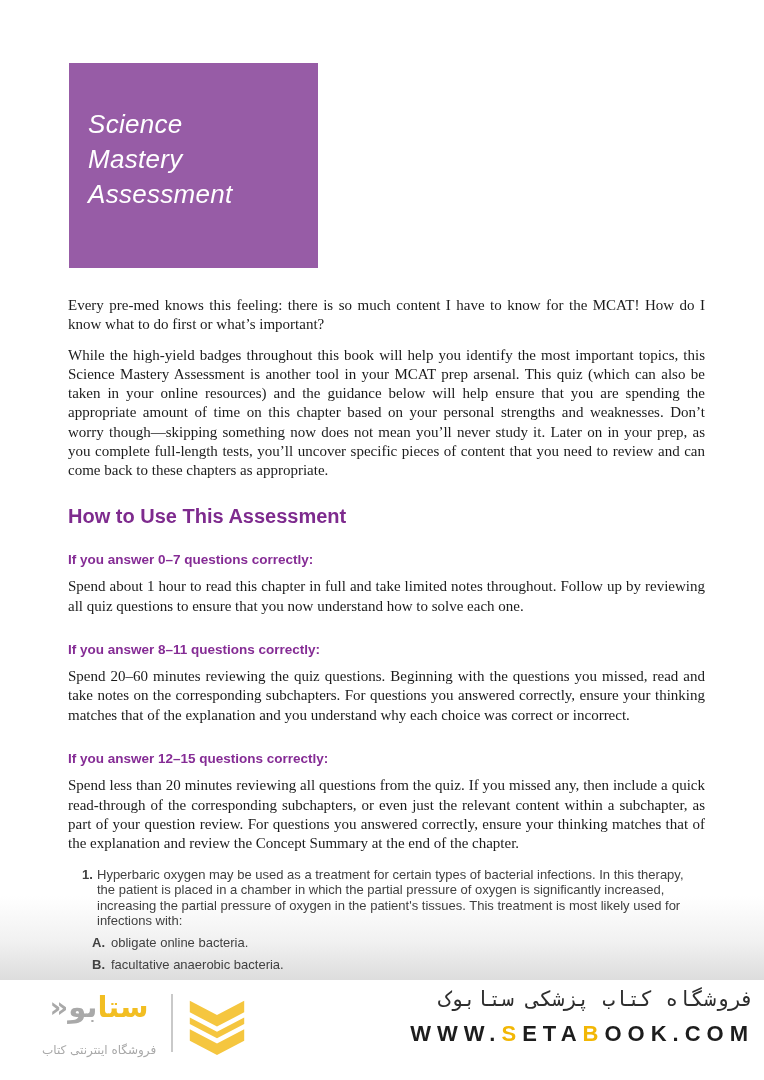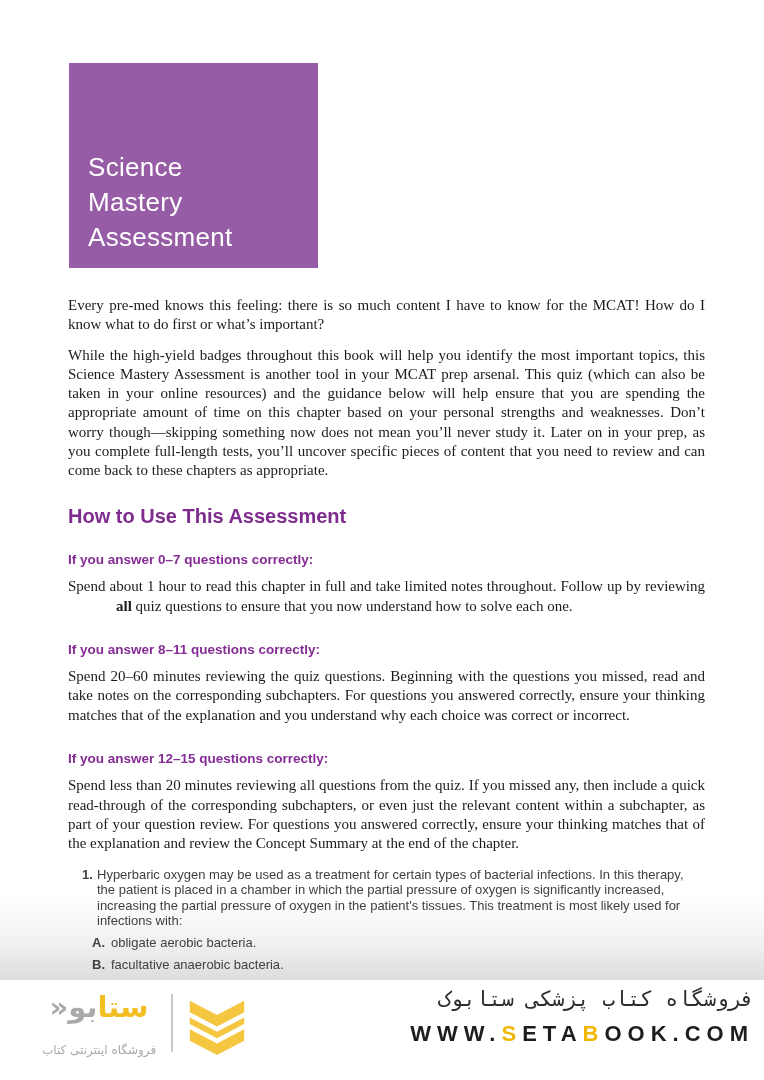--- a/index.html
+++ b/index.html
@@ -19,40 +19,40 @@
       rgba(160,160,160,0.50) 97%,
       rgba(190,190,190,0.20) 100%);
     border-bottom: 1px solid #d6d6d6;
     pointer-events: none;
   }
   
   .title-box {
     position: absolute; left: 69px; top: 63px; width: 249px; height: 205px;
     background: #975CA6; color: #ffffff;
     font-family: "Liberation Sans", sans-serif;
-    display: flex; flex-direction: column; justify-content: flex-end;
+    display: flex; flex-direction: column; justify-content: center;
     padding: 0 10px 13px 19px;
-    font-size: 26px; line-height: 35px; font-weight: 400; letter-spacing: 0.3px;
+    font-size: 26px; line-height: 35px; font-weight: 400; letter-spacing: 0.3px; font-style: italic;
   }
   
   .content {
     position: absolute; left: 68px; top: 296px; width: 637px;
     color: #1b1b1b; font-size: 15px; line-height: 19.3px;
   }
   .para { text-align: justify; margin-bottom: 11px; }
   .guide-heading {
     font-family: "Liberation Sans", sans-serif; color: #7E2B8E;
     font-size: 20px; font-weight: bold; margin-top: 26px;
   }
   .guide-sub {
     font-family: "Liberation Sans", sans-serif; color: #852C95;
     font-size: 13.5px; font-weight: bold; margin-top: 24px;
   }
   .guide-body { text-align: justify; margin-top: 8px; }
-  .guide-body b { font-weight: bold; margin-left: 48px; }
+  .guide-body b { font-weight: normal; }
   
   .questions {
     font-family: "Liberation Sans", sans-serif; color: #414141;
     font-size: 13px; line-height: 15.5px;
     margin-top: 13px; padding-left: 14px;
   }
   .question { margin-top: 11px; }
   .q-row { display: flex; }
   .q-num { font-weight: bold; min-width: 15px; flex: 0 0 auto; }
   .q-stem { flex: 1; }
@@ -124,21 +124,21 @@
     <div class="questions">
 
       <div class="question">
         <div class="q-row">
           <span class="q-num">1.</span>
           <span class="q-stem">Hyperbaric oxygen may be used as a treatment for certain types of bacterial infections. In this therapy, the patient is placed in a chamber in which the partial pressure of oxygen is significantly increased, increasing the partial pressure of oxygen in the patient's tissues. This treatment is most likely used for infections with:</span>
         </div>
         <div class="options">
           <div class="opt">
             <span class="opt-letter">A.</span>
-            <span>obligate aerobic bacteria.</span>
+            <span>obligate online bacteria.</span>
           </div>
           <div class="opt">
             <span class="opt-letter">B.</span>
             <span>facultative anaerobic bacteria.</span>
           </div>
           <div class="opt">
             <span class="opt-letter">C.</span>
             <span>aerotolerant anaerobic bacteria.</span>
           </div>
           <div class="opt">

